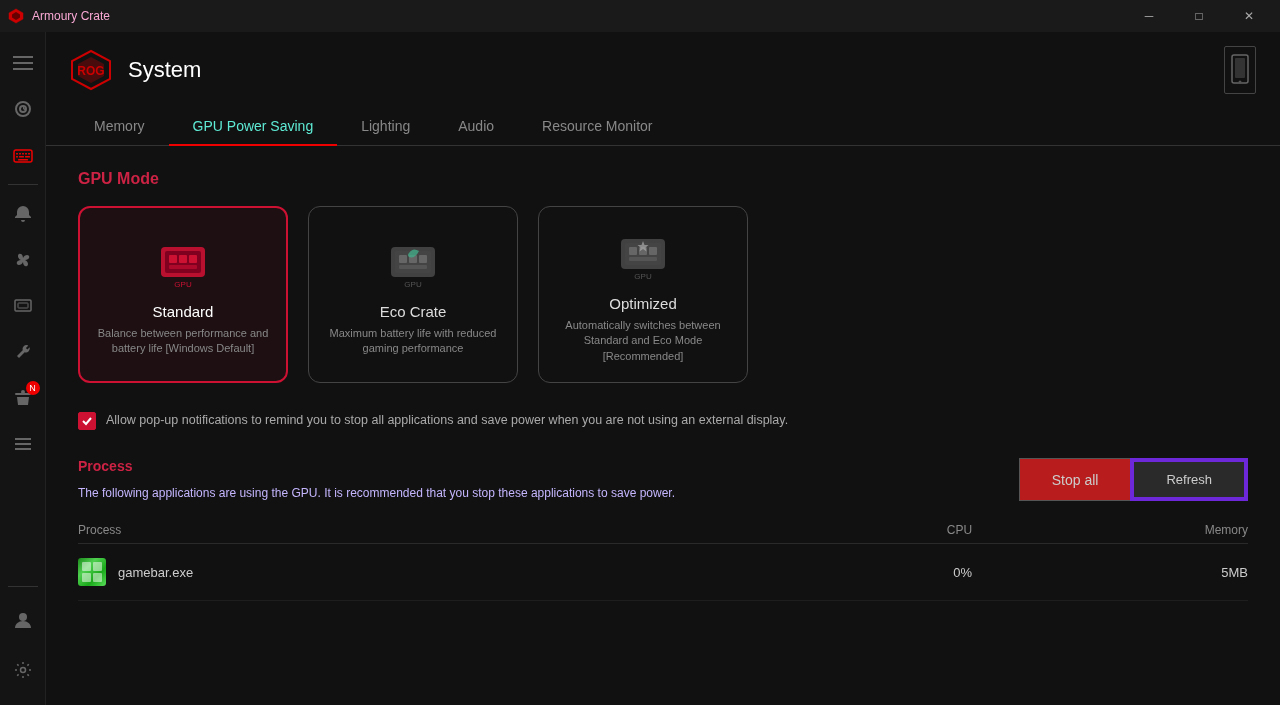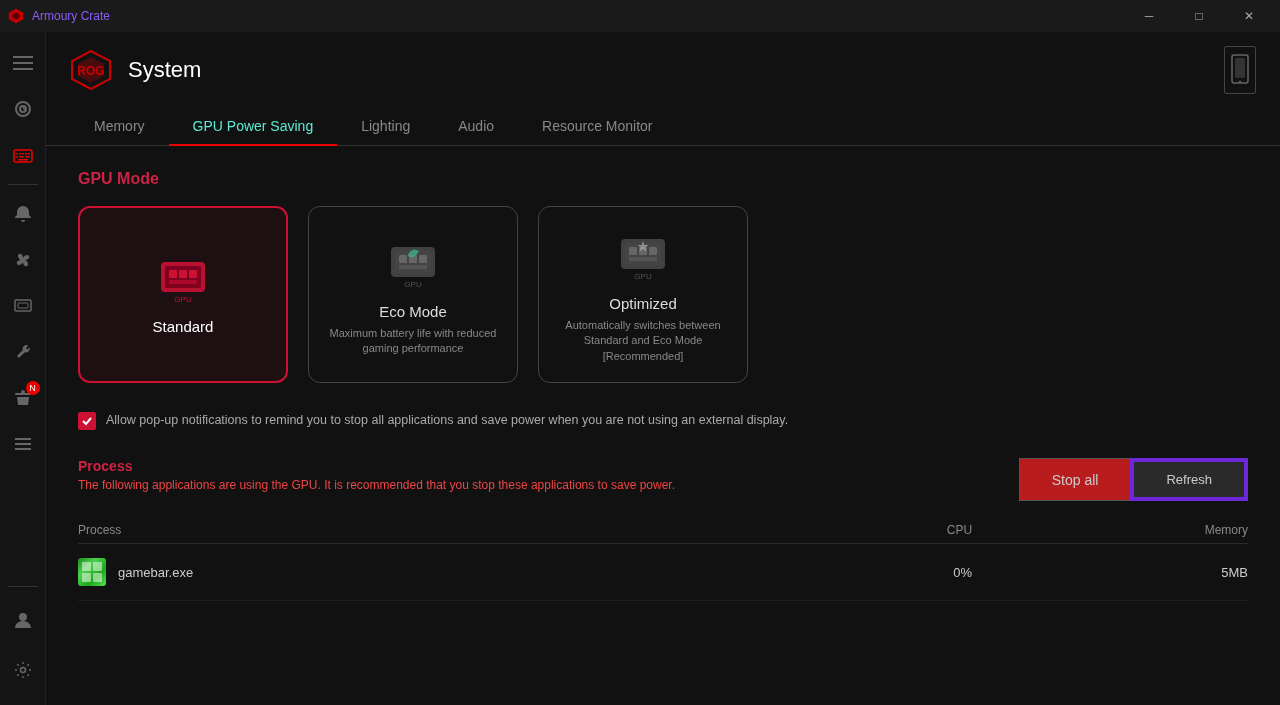--- a/index.html
+++ b/index.html
@@ -26,21 +26,21 @@
       display: flex;
       align-items: center;
       gap: 8px;
     }
     .titlebar-icon {
       width: 16px;
       height: 16px;
     }
     .titlebar-title {
       font-size: 12px;
-      color: #8b5cf6;
+      color: #f9a8d4;
     }
     .titlebar-controls {
       display: flex;
       align-items: center;
       gap: 4px;
     }
     .titlebar-btn {
       width: 46px;
       height: 32px;
       display: flex;
@@ -257,22 +257,22 @@
       margin-bottom: 16px;
     }
     .process-title-block {}
     .process-title {
       font-size: 14px;
       color: #cc2244;
       font-weight: 600;
     }
     .process-desc {
       font-size: 12px;
-      color: #ef4444;
-      margin-top: 4px;
+      color: #c4b5fd;
+      margin-top: 12px;
     }
     .process-buttons {
       display: flex;
       gap: 0;
     }
     .btn-stop {
       background: #b91c1c;
       border: 1px solid #555;
       color: #ccc;
       padding: 10px 32px;
@@ -489,37 +489,38 @@
               <rect x="8" y="14" width="44" height="30" rx="4" fill="#cc1133" opacity="0.9"></rect>
               <rect x="12" y="18" width="36" height="22" rx="2" fill="#800020"></rect>
               <rect x="16" y="22" width="8" height="8" rx="1" fill="#cc1133"></rect>
               <rect x="26" y="22" width="8" height="8" rx="1" fill="#cc1133"></rect>
               <rect x="36" y="22" width="8" height="8" rx="1" fill="#cc1133"></rect>
               <rect x="16" y="32" width="28" height="4" rx="1" fill="#cc1133" opacity="0.6"></rect>
               <text x="30" y="54" text-anchor="middle" font-size="8" fill="#cc1133" font-family="sans-serif">GPU</text>
             </svg>
           </div>
           <div class="gpu-card-label">Standard</div>
+          <div class="gpu-card-desc">Balance between performance and battery life [Windows Default]</div>
         </div>
 
         <div class="gpu-card">
           <div class="gpu-card-icon">
             <svg viewBox="0 0 60 60" width="60" height="60">
               <rect x="8" y="14" width="44" height="30" rx="4" fill="#555" opacity="0.7"></rect>
               <rect x="12" y="18" width="36" height="22" rx="2" fill="#444"></rect>
               <rect x="16" y="22" width="8" height="8" rx="1" fill="#666"></rect>
               <rect x="26" y="22" width="8" height="8" rx="1" fill="#666"></rect>
               <rect x="36" y="22" width="8" height="8" rx="1" fill="#666"></rect>
               <rect x="16" y="32" width="28" height="4" rx="1" fill="#555"></rect>
 
               <path d="M26 20 Q30 14 36 18 Q32 26 26 24 Q24 22 26 20z" fill="#4a8" opacity="0.8"></path>
               <text x="30" y="54" text-anchor="middle" font-size="8" fill="#555" font-family="sans-serif">GPU</text>
             </svg>
           </div>
-          <div class="gpu-card-label">Eco Mode</div>
+          <div class="gpu-card-label">Eco Crate</div>
           <div class="gpu-card-desc">Maximum battery life with reduced gaming performance</div>
         </div>
 
         <div class="gpu-card">
           <div class="gpu-card-icon">
             <svg viewBox="0 0 60 60" width="60" height="60">
               <rect x="8" y="14" width="44" height="30" rx="4" fill="#555" opacity="0.7"></rect>
               <rect x="12" y="18" width="36" height="22" rx="2" fill="#444"></rect>
               <rect x="16" y="22" width="8" height="8" rx="1" fill="#666"></rect>
               <rect x="26" y="22" width="8" height="8" rx="1" fill="#666"></rect>

